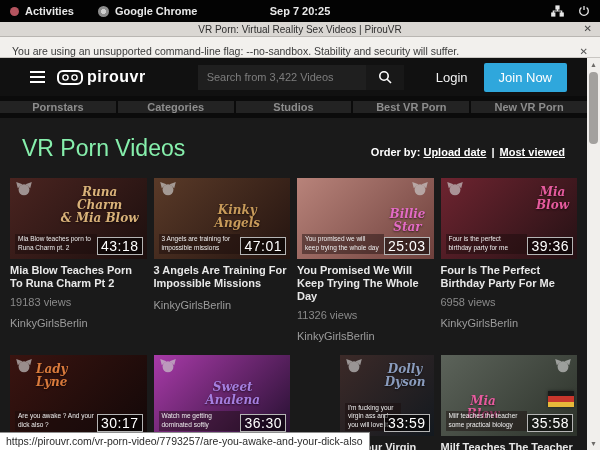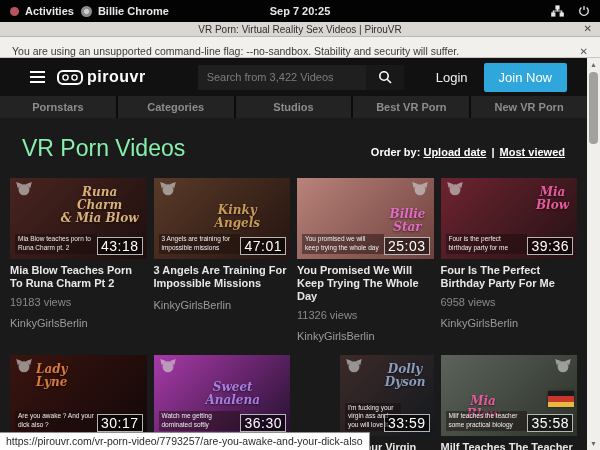--- a/index.html
+++ b/index.html
@@ -4,21 +4,21 @@
 <style>
   * { margin:0; padding:0; box-sizing:border-box; }
   html,body { width:600px; height:450px; overflow:hidden; background:#000;
     font-family:"Liberation Sans", sans-serif; }
   .stage { position:relative; width:600px; height:450px; overflow:hidden; }
 
   
   .taskbar { position:absolute; top:0; left:0; width:600px; height:22px;
     background:#030303; display:flex; align-items:center; color:#e8e8e8;
     font-size:11px; font-weight:bold; padding:0 10px; }
-  .tb-left { display:flex; align-items:center; gap:7px; }
+  .tb-left { display:flex; align-items:center; gap:24px; }
   .activities { display:flex; align-items:center; gap:6px; cursor:pointer; }
   .act-dot { width:9px; height:9px; border-radius:50%; background:#b5545f; }
   .chrome-item { display:flex; align-items:center; gap:6px; cursor:pointer; }
   .chrome-ico { width:11px; height:11px; border-radius:50%;
     background:radial-gradient(circle at 50% 50%, #cfcfcf 0 30%, #8d8d8d 32% 100%); }
   .tb-clock { position:absolute; left:0; right:0; text-align:center; pointer-events:none; }
   .tb-right { margin-left:auto; display:flex; align-items:center; gap:14px; z-index:2; }
   .tb-right svg { display:block; }
 
   
@@ -59,21 +59,21 @@
   .search-input { width:168px; height:25px; background:#1f1f1f; border:none;
     color:#bbb; font-size:11px; padding:0 9px; outline:none; }
   .search-input::placeholder { color:#7d7d7d; }
   .search-btn { width:38px; height:25px; background:#181818; border:none;
     display:flex; align-items:center; justify-content:center; cursor:pointer; }
   .login { margin-left:auto; color:#f2f2f2; font-size:13px; cursor:pointer; }
   .join-btn { margin:0 4px 0 16px; border:none; color:#fff; font-size:13px;
     padding:7px 15px; border-radius:2px; cursor:pointer; }
 
   
-  .nav { height:22px; background:#0b0b0b; display:flex; gap:2px; }
+  .nav { height:22px; background:#0b0b0b; display:flex; gap:2px;align-items:center; }
   .nav-item { flex:1; background:#232323; color:#8d8d8d; font-size:11px;
     font-weight:bold; display:flex; align-items:center; justify-content:center;
     cursor:pointer; }
 
   
   .heading-row { display:flex; align-items:baseline; padding:17px 22px 16px 22px; }
   .page-title { color:#86efac; font-size:23px; font-weight:normal; }
   .order-by { margin-left:auto; font-size:11px; font-weight:bold; color:#fff; }
   .order-by a { color:#fff; text-decoration:underline; cursor:pointer; }
   .order-sep { padding:0 2px; }
@@ -117,21 +117,21 @@
 <div class="stage">
 
   <div class="taskbar">
     <div class="tb-left">
       <div class="activities">
         <span class="act-dot"></span>
         <span>Activities</span>
       </div>
       <div class="chrome-item">
         <span class="chrome-ico"></span>
-        <span>Billie Chrome</span>
+        <span>Google Chrome</span>
       </div>
     </div>
     <div class="tb-clock">Sep 7 20:25</div>
     <div class="tb-right">
       <span>
         <svg width="13" height="12" viewBox="0 0 13 12" fill="none" stroke="#e8e8e8" stroke-width="1.2">
           <rect x="5" y="1" width="3" height="3" fill="#e8e8e8"></rect>
           <rect x="0.8" y="8" width="3" height="3" fill="#e8e8e8"></rect>
           <rect x="9.2" y="8" width="3" height="3" fill="#e8e8e8"></rect>
           <path d="M6.5 4v2M2.3 8V6h8.4v2"></path>

